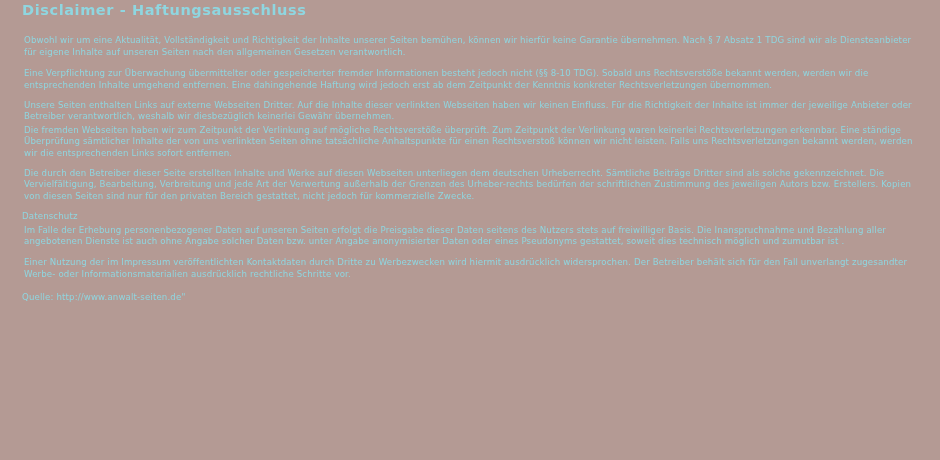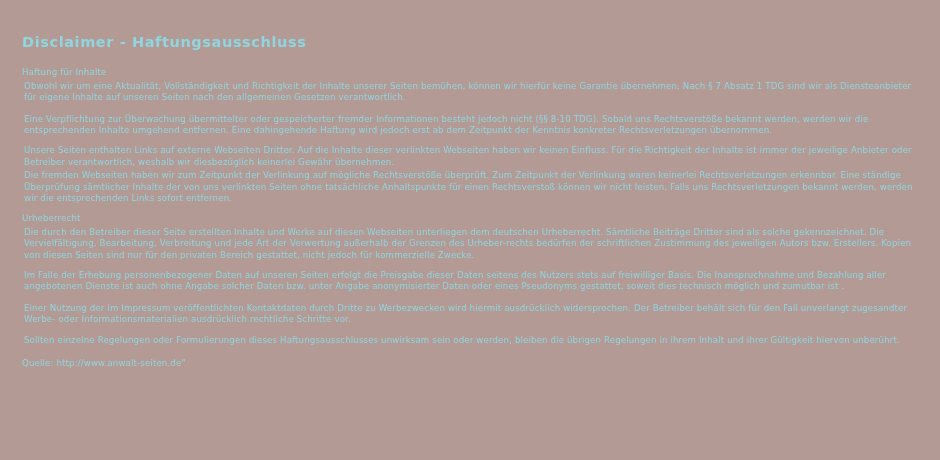--- a/index.html
+++ b/index.html
@@ -12,21 +12,21 @@
     background: #b49a94;
     font-family: "DejaVu Sans", sans-serif;
     overflow: hidden;
   }
   #page {
     position: relative;
     width: 940px;
     height: 396px;
     background: #b49a94;
     box-sizing: border-box;
-    padding: 34px 22px 0 22px;
+    padding: 2px 22px 0 22px;
   }
   .doc-title {
     color: #8fd6e0;
     font-size: 14.5px;
     font-weight: bold;
     letter-spacing: 0.6px;
     margin: 0 0 16px 0;
     line-height: 1.2;
   }
   .section {
@@ -63,39 +63,37 @@
   }
 </style>
 </head>
 <body>
 
 <div id="page">
 
   <h1 class="doc-title">Disclaimer - Haftungsausschluss</h1>
 
   <div class="section">
-    <div class="section-heading">Haftung für Inhalte</div>
     <p class="para">Obwohl wir um eine Aktualität, Vollständigkeit und Richtigkeit der Inhalte unserer Seiten bemühen, können wir hierfür keine Garantie übernehmen. Nach § 7 Absatz 1 TDG sind wir als Diensteanbieter für eigene Inhalte auf unseren Seiten nach den allgemeinen Gesetzen verantwortlich.</p>
     <p class="para spaced">Eine Verpflichtung zur Überwachung übermittelter oder gespeicherter fremder Informationen besteht jedoch nicht (§§ 8-10 TDG). Sobald uns Rechtsverstöße bekannt werden, werden wir die entsprechenden Inhalte umgehend entfernen. Eine dahingehende Haftung wird jedoch erst ab dem Zeitpunkt der Kenntnis konkreter Rechtsverletzungen übernommen.</p>
   </div>
 
   <div class="section">
     <p class="para">Unsere Seiten enthalten Links auf externe Webseiten Dritter. Auf die Inhalte dieser verlinkten Webseiten haben wir keinen Einfluss. Für die Richtigkeit der Inhalte ist immer der jeweilige Anbieter oder Betreiber verantwortlich, weshalb wir diesbezüglich keinerlei Gewähr übernehmen.</p>
     <p class="para">Die fremden Webseiten haben wir zum Zeitpunkt der Verlinkung auf mögliche Rechtsverstöße überprüft. Zum Zeitpunkt der Verlinkung waren keinerlei Rechtsverletzungen erkennbar. Eine ständige Überprüfung sämtlicher Inhalte der von uns verlinkten Seiten ohne tatsächliche Anhaltspunkte für einen Rechtsverstoß können wir nicht leisten. Falls uns Rechtsverletzungen bekannt werden, werden wir die entsprechenden Links sofort entfernen.</p>
   </div>
 
   <div class="section">
-    <div class="section-heading">Urheberrecht</div>
     <p class="para">Die durch den Betreiber dieser Seite erstellten Inhalte und Werke auf diesen Webseiten unterliegen dem deutschen Urheberrecht. Sämtliche Beiträge Dritter sind als solche gekennzeichnet. Die Vervielfältigung, Bearbeitung, Verbreitung und jede Art der Verwertung außerhalb der Grenzen des Urheber-rechts bedürfen der schriftlichen Zustimmung des jeweiligen Autors bzw. Erstellers. Kopien von diesen Seiten sind nur für den privaten Bereich gestattet, nicht jedoch für kommerzielle Zwecke.</p>
   </div>
 
   <div class="section">
+    <div class="section-heading">Datenschutz</div>
     <p class="para">Im Falle der Erhebung personenbezogener Daten auf unseren Seiten erfolgt die Preisgabe dieser Daten seitens des Nutzers stets auf freiwilliger Basis. Die Inanspruchnahme und Bezahlung aller angebotenen Dienste ist auch ohne Angabe solcher Daten bzw. unter Angabe anonymisierter Daten oder eines Pseudonyms gestattet, soweit dies technisch möglich und zumutbar ist .</p>
     <p class="para spaced">Einer Nutzung der im Impressum veröffentlichten Kontaktdaten durch Dritte zu Werbezwecken wird hiermit ausdrücklich widersprochen. Der Betreiber behält sich für den Fall unverlangt zugesandter Werbe- oder Informationsmaterialien ausdrücklich rechtliche Schritte vor.</p>
   </div>
 
   <div class="section">
-    <p class="para">Sollten einzelne Regelungen oder Formulierungen dieses Haftungsausschlusses unwirksam sein oder werden, bleiben die übrigen Regelungen in ihrem Inhalt und ihrer Gültigkeit hiervon unberührt.</p>
   </div>
 
   <div class="source-line">Quelle: http://www.anwalt-seiten.de"</div>
 
 </div>
 
 </body></html>

